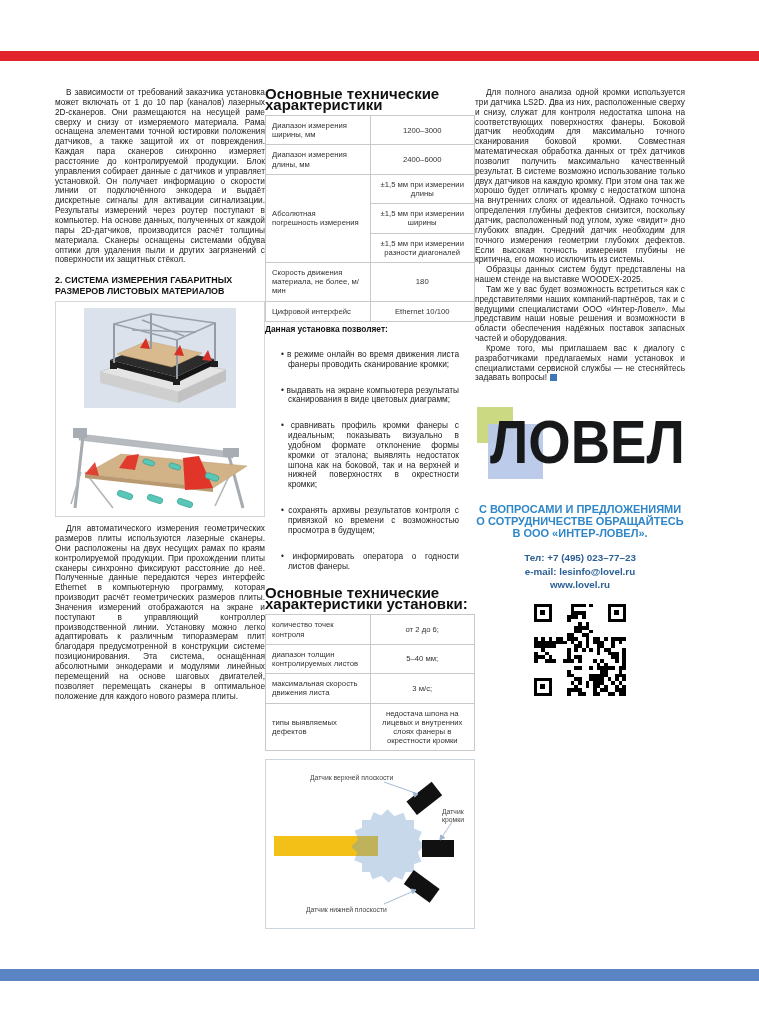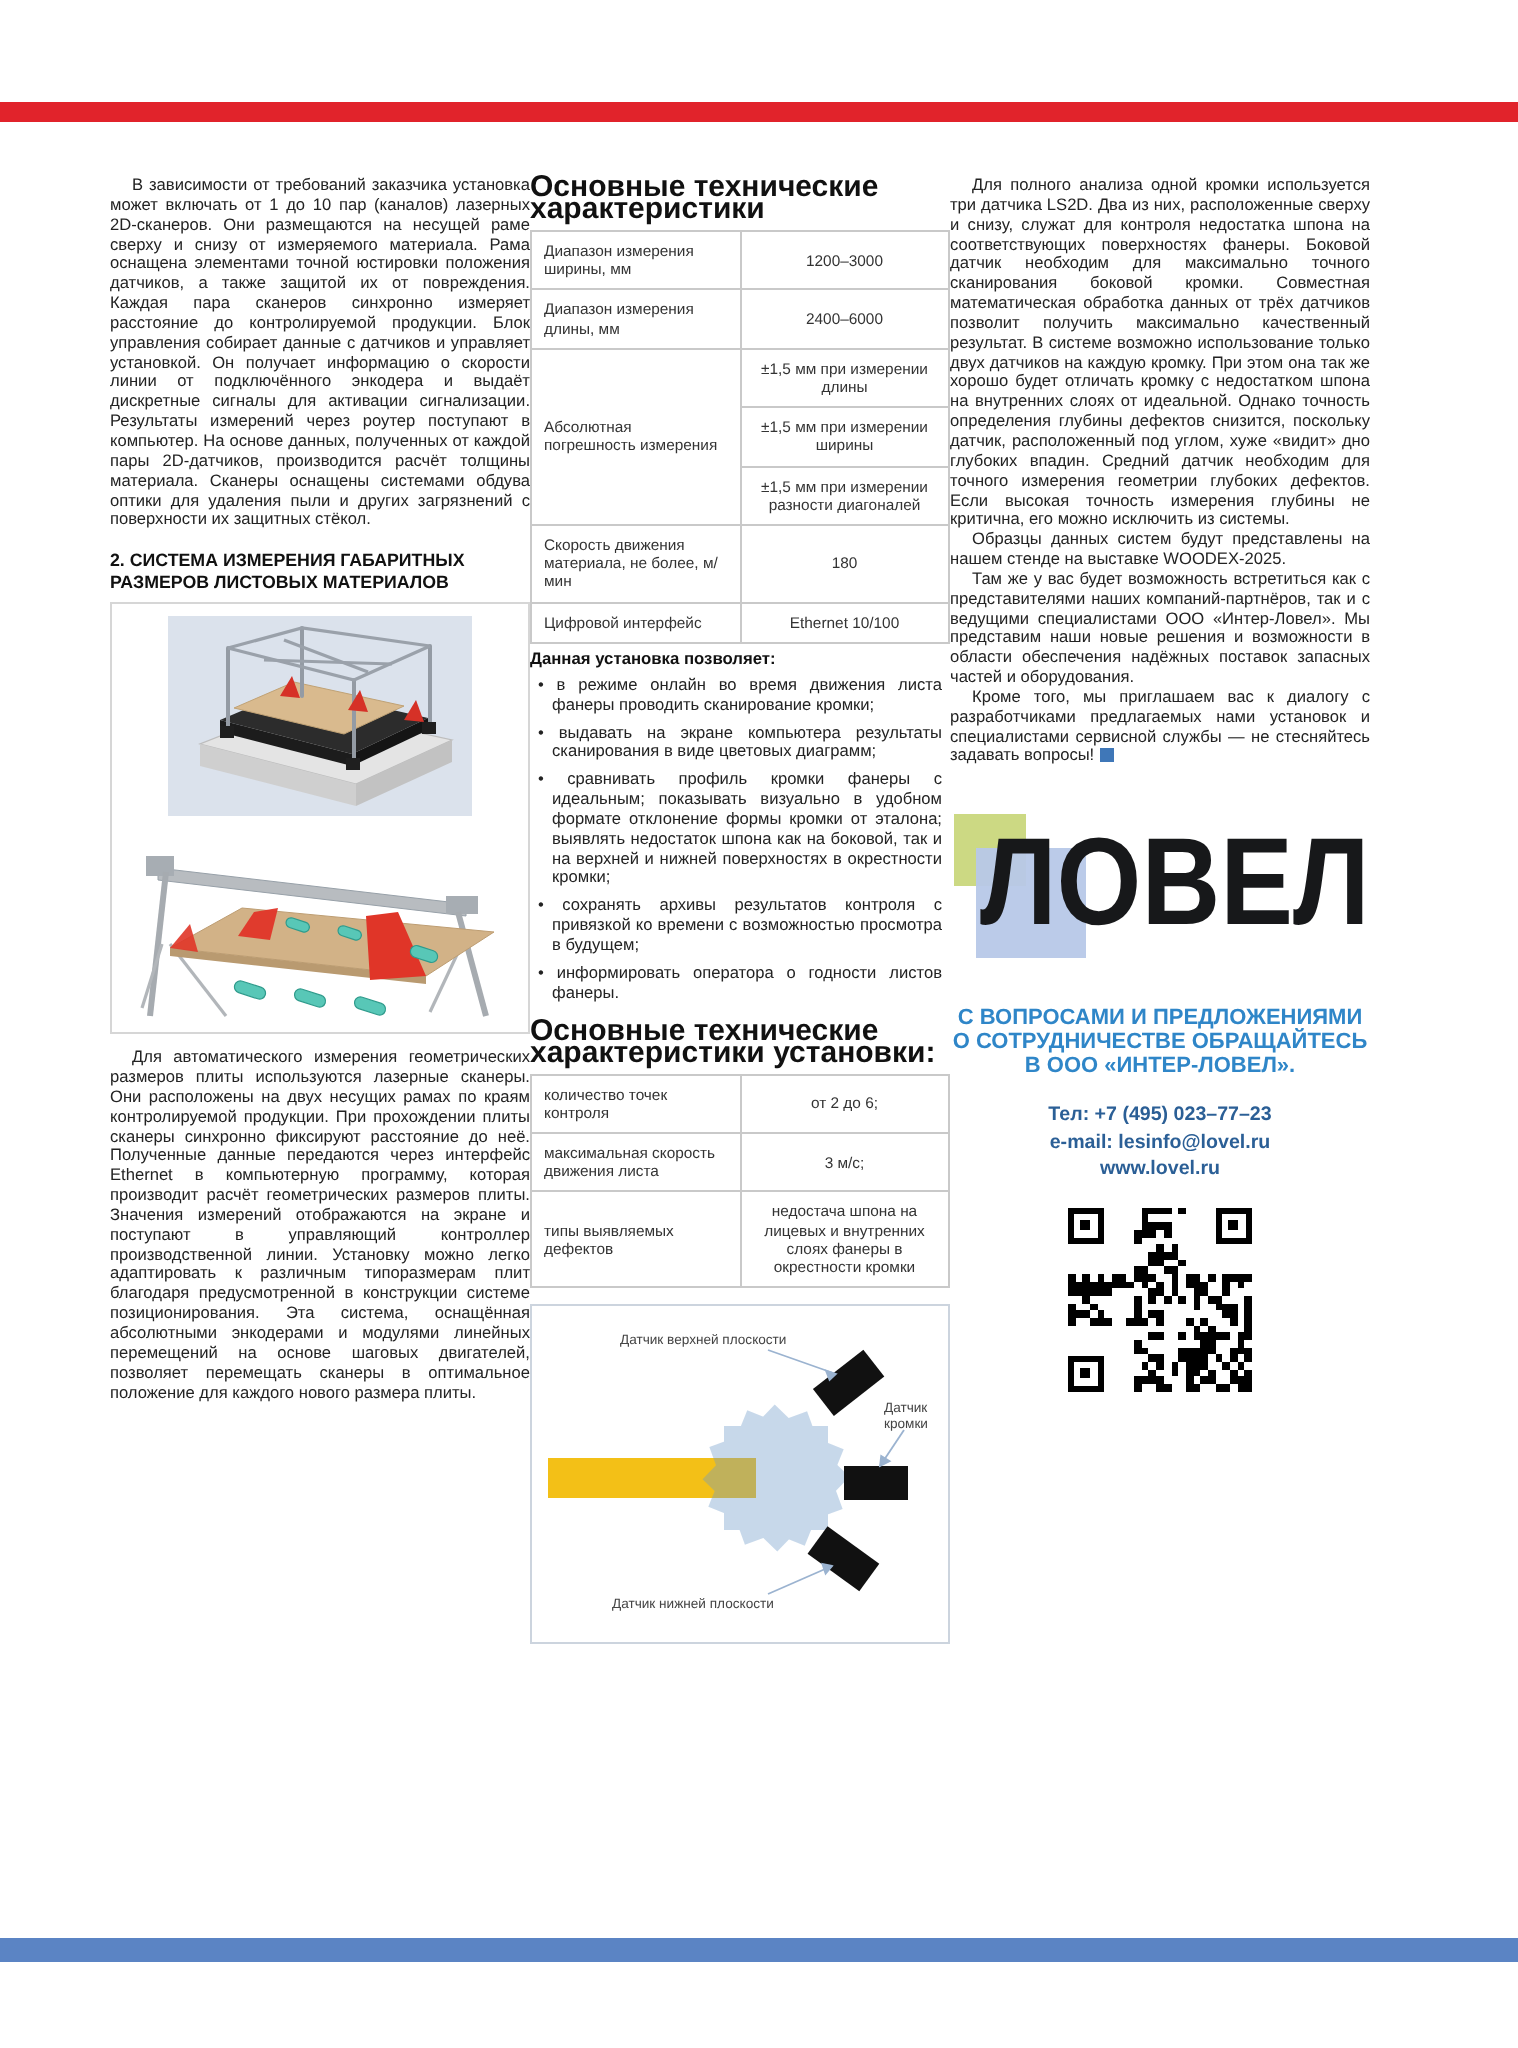--- a/index.html
+++ b/index.html
@@ -15,21 +15,21 @@
   .h-tbl{font-size:15px;font-weight:bold;line-height:11px;color:#111;margin:4px 0 5px;}
   
   table.spec{border-collapse:collapse;width:100%;}
   table.spec td{border:1px solid #c9c9c9;font-size:7.7px;line-height:9.2px;
                 padding:5px 6px;vertical-align:middle;color:#333;}
   table.spec td.lab{text-align:left;width:50%;}
   table.spec td.val{text-align:center;width:50%;}
   
   ul.blt{margin:2px 0 8px;padding:0;list-style:none;}
   ul.blt li{font-size:8.3px;line-height:9.85px;text-align:justify;color:#232323;
-            padding-left:7px;text-indent:-7px;margin:4px;}
+            padding-left:7px;text-indent:-7px;margin:16px;}
   ul.blt li::before{content:"• ";}
   .bold-line{font-size:8.4px;font-weight:bold;line-height:10px;margin:2px 0 0;color:#111;}
   
   .imgbox{border:1px solid #d6d6d6;margin:3px 0 7px;padding:6px 6px;background:#fff;}
   .render-top{display:block;margin:0 auto;background:#dbe2ec;}
   .render-bot{display:block;margin:4px auto 0;background:#fff;}
   .diagbox{position:relative;border:1px solid #ccd4de;margin-top:8px;height:168px;background:#fff;}
   .diag-label{position:absolute;font-size:6.8px;line-height:7.8px;color:#444;}
   
   .logo{position:relative;height:96px;margin-top:14px;}
@@ -190,20 +190,24 @@
 
       <div class="h-tbl">Основные технические характеристики установки:</div>
 
       <table class="spec">
         <tbody>
             <tr>
           <td class="lab">количество точек контроля</td>
           <td class="val">от 2 до 6;</td>
         </tr>
         <tr>
+          <td class="lab">диапазон толщин контролируемых листов</td>
+          <td class="val">5–40 мм;</td>
+        </tr>
+        <tr>
           <td class="lab">максимальная скорость движения листа</td>
           <td class="val">3 м/с;</td>
         </tr>
         <tr>
           <td class="lab">типы выявляемых дефектов</td>
           <td class="val">недостача шпона на лицевых и внутренних слоях фанеры в окрестности кромки</td>
         </tr>
       </tbody>
         </table>
 

